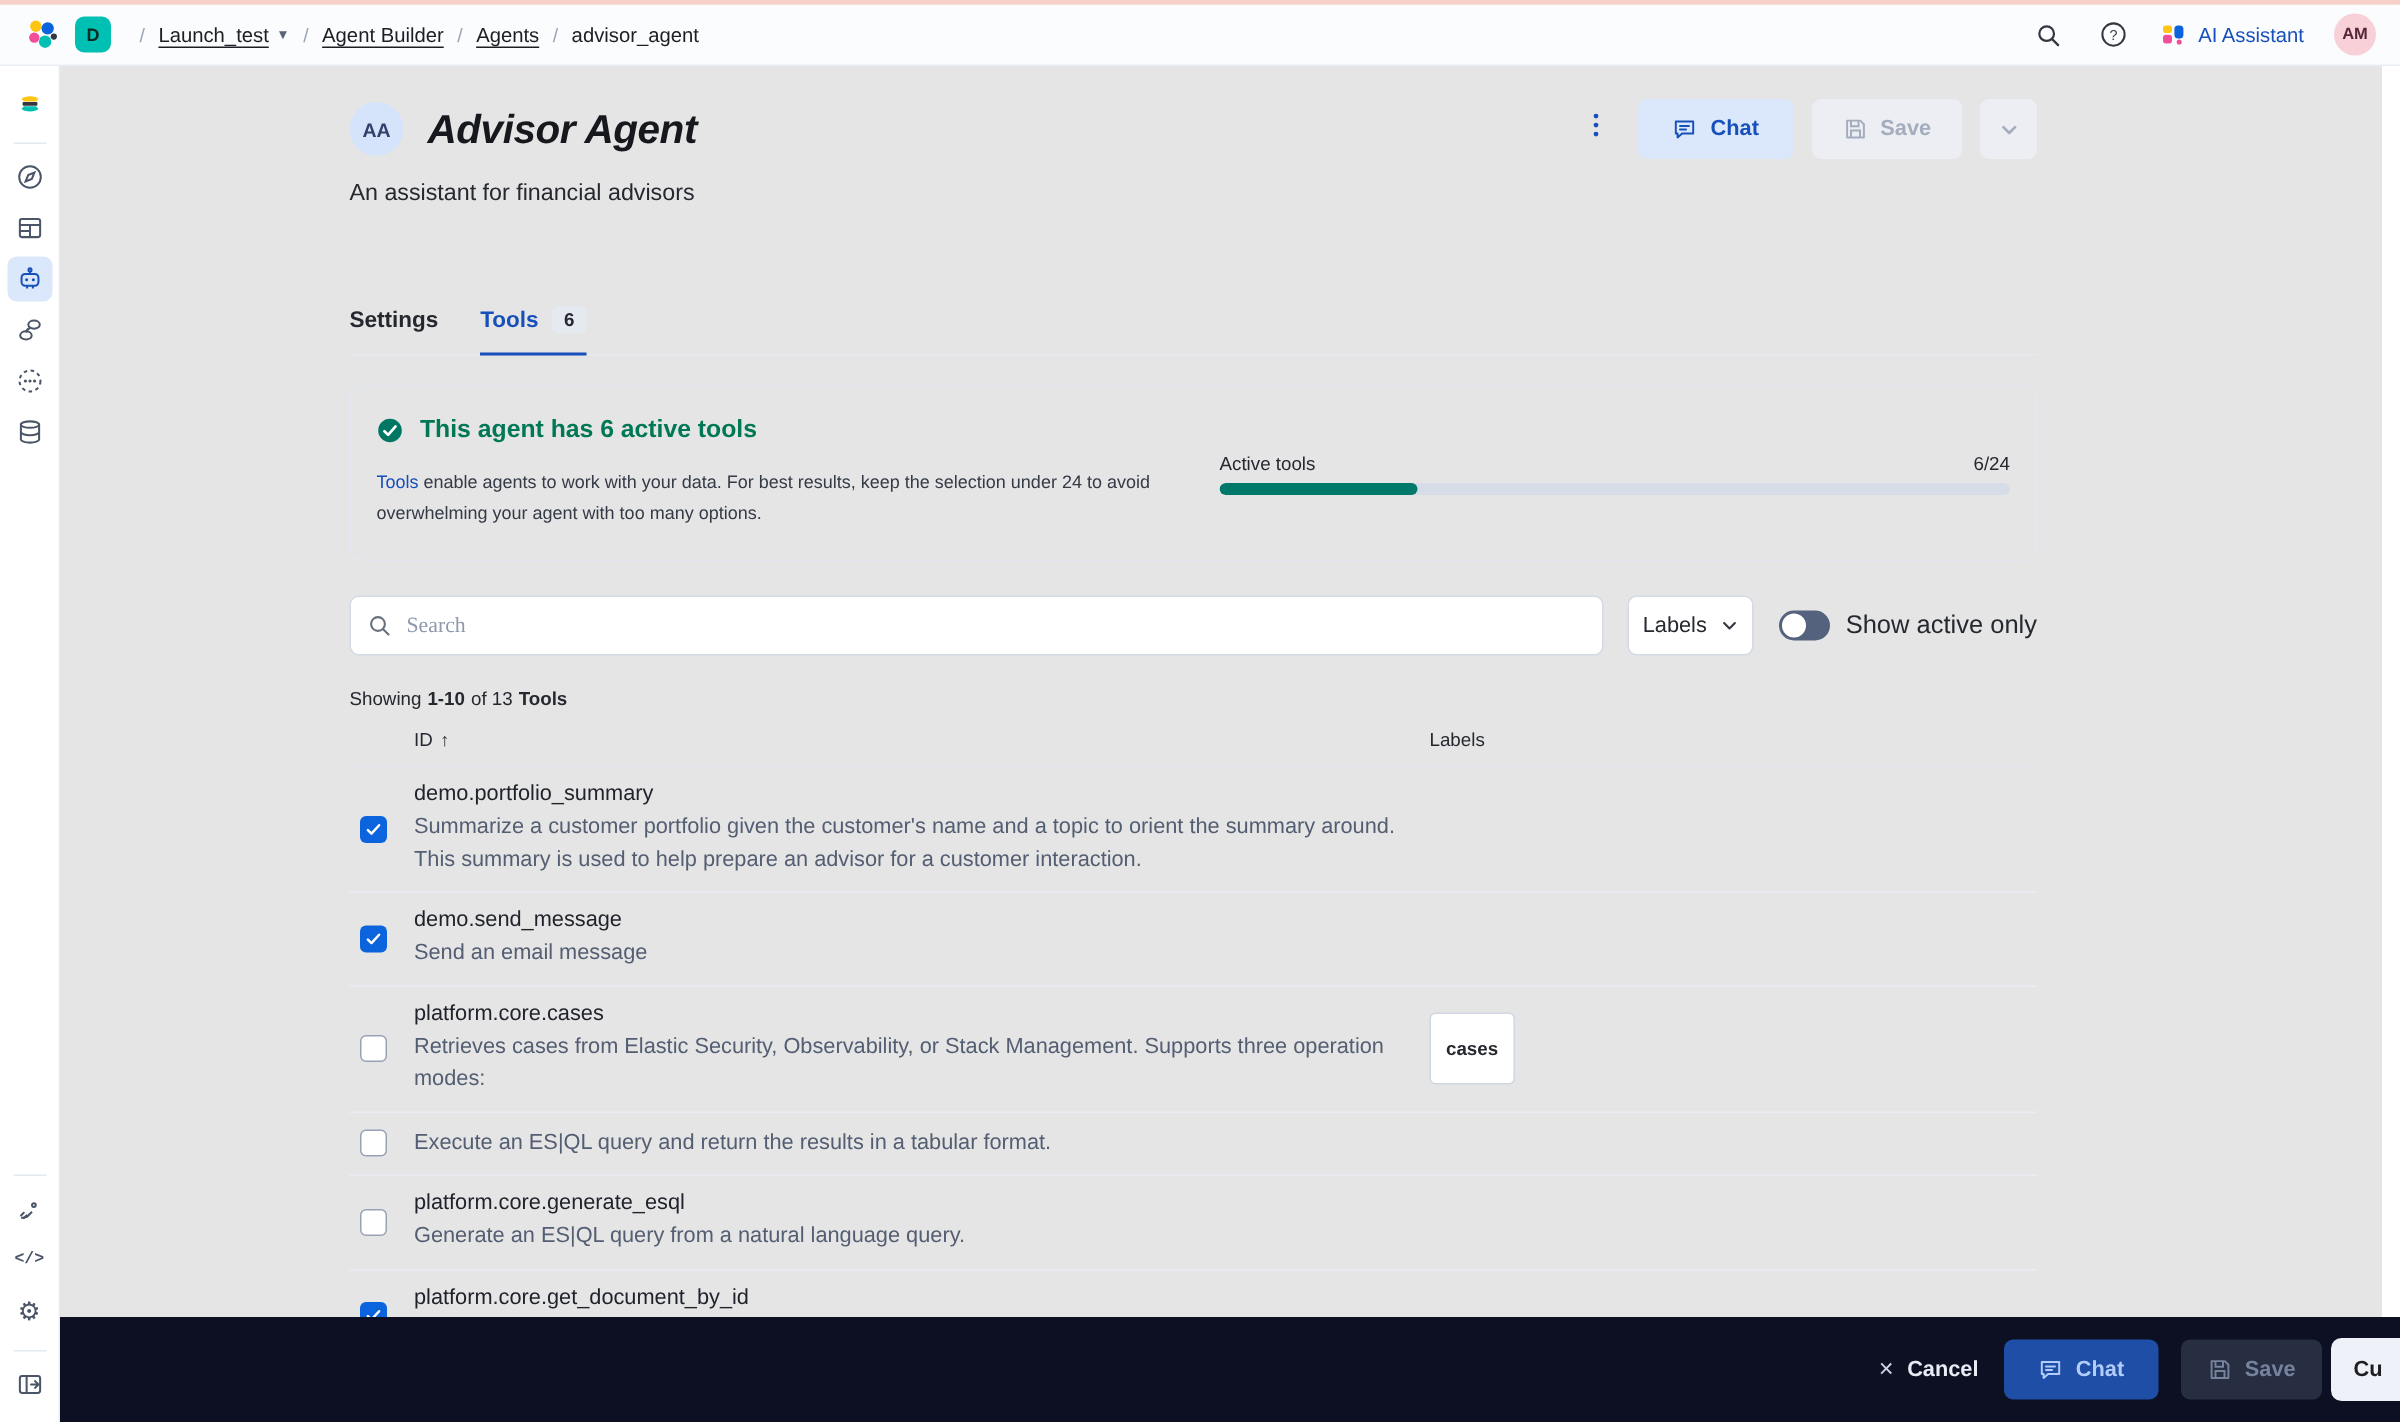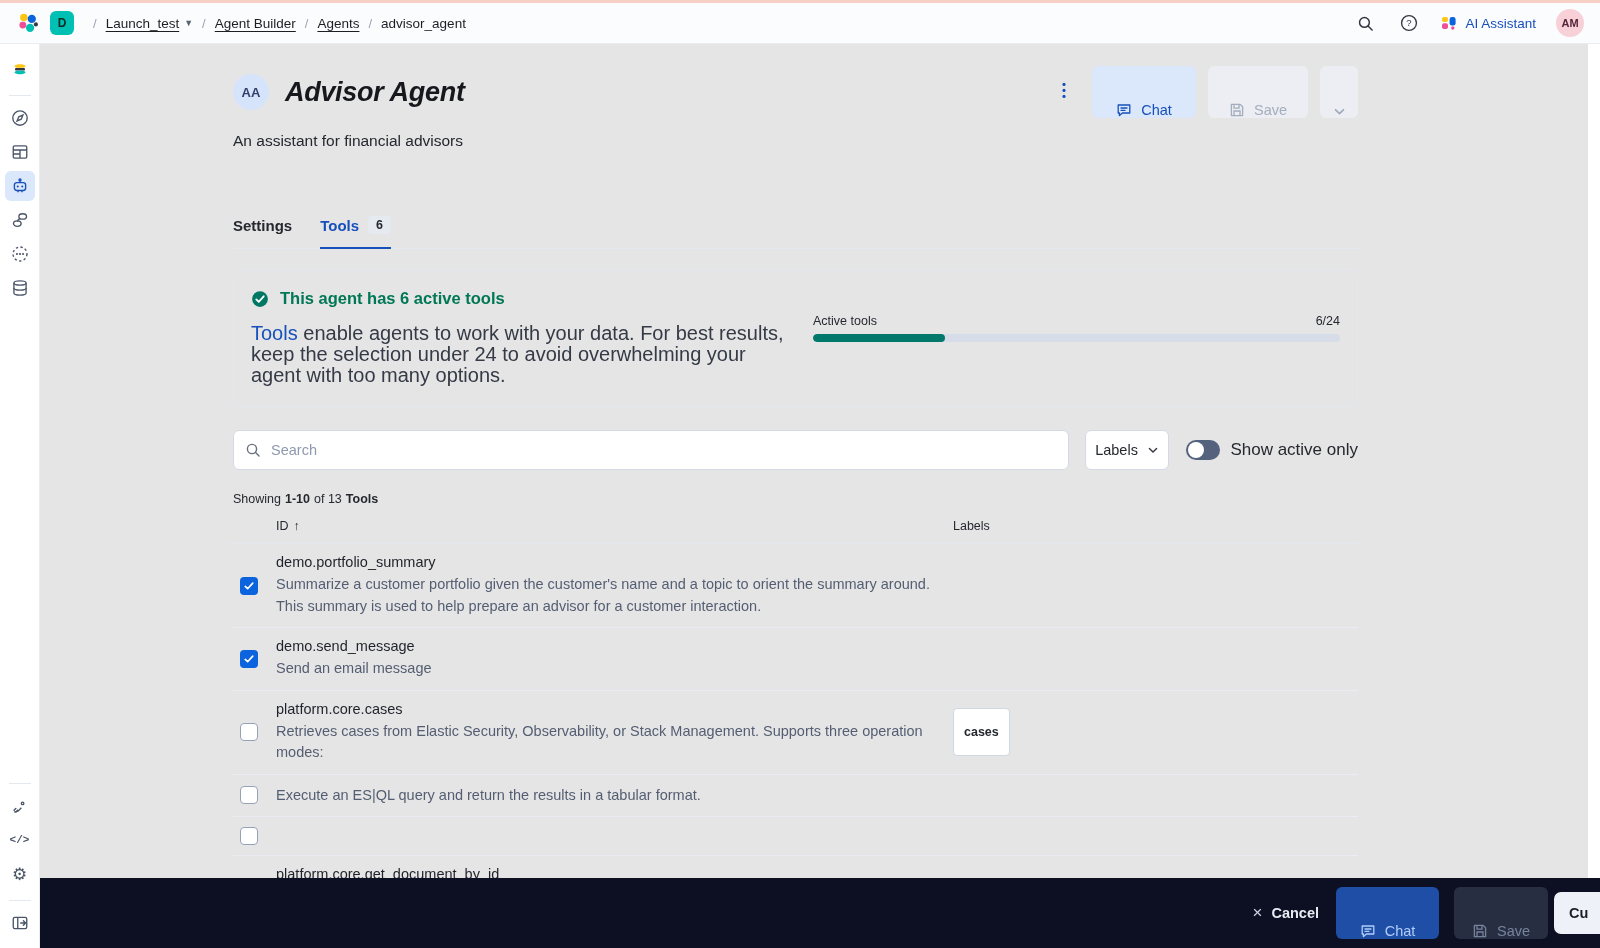--- a/index.html
+++ b/index.html
@@ -41,50 +41,50 @@
   
   .main { position:absolute; left:28px; top:44px; width:1560px; height:904px; background:#e5e5e5; overflow:hidden; }
   .content { width:1125px; margin-left:205px; position:relative; }
 
   .agent-header { display:flex; align-items:center; margin-top:22px; }
   .agent-avatar { width:36px; height:36px; border-radius:50%; background:#d6e4fb; color:#32406b;
     font-size:13px; font-weight:700; display:flex; align-items:center; justify-content:center; }
   .agent-title { font-size:27px; font-weight:700; letter-spacing:-0.3px; margin-left:16px; color:#16181d;font-style:italic; }
   .header-actions { margin-left:auto; display:flex; align-items:center; gap:12px; }
   .dots-btn { color:#1750ba; padding:4px 6px; cursor:pointer; margin-right:8px; }
-  .btn { height:52px; border-radius:6px; display:flex; align-items:flex-end; justify-content:center;
-    gap:9px; font-size:14.5px; font-weight:400; cursor:pointer; border:none; }
+  .btn { height:40px; border-radius:6px; display:flex; align-items:center; justify-content:center;
+    gap:9px; font-size:14.5px; font-weight:700; cursor:pointer; border:none; }
   .btn-chat { width:104px; background:#dbe7fb; color:#1750ba; }
   .btn-save-disabled { width:100px; background:#eceef3; color:#a4adbd; }
   .btn-caret { width:38px; background:#eceef3; color:#a4adbd; }
   .agent-desc { margin-top:14px; font-size:15.5px; color:#25282f; }
 
   
   .tabs { display:flex; gap:28px; margin-top:66px; }
   .tab { display:flex; align-items:center; gap:9px; font-size:15px; font-weight:600;
     padding-bottom:13px; cursor:pointer; color:#25282f; border-bottom:2.5px solid transparent; }
   .tab.active { color:#1750ba; border-bottom-color:#1750ba; }
   .tab-badge { background:#e5e9f0; border-radius:4px; padding:2px 8px; font-size:12.5px; font-weight:600; color:#25282f; }
   .tabs-rule { border-bottom:1px solid #e5e9f0; margin-top:-1px; }
 
   
   .callout { margin-top:20px; border:1px solid #e3e8f0; border-radius:7px; padding:19px 17px 20px; display:flex; }
   .callout-left { width:562px; }
   .callout-title-row { display:flex; align-items:center; gap:11px; }
   .callout-title { font-size:16.5px; font-weight:700; color:#007755; }
-  .callout-body { margin-top:15px; font-size:20px; line-height:21px; color:#343a46; width:548px; }
+  .callout-body { margin-top:15px; font-size:12px; line-height:21px; color:#343a46; width:548px; }
   .callout-body a { color:#1750ba; text-decoration:none; cursor:pointer; }
   .callout-right { flex:1; padding-top:25px; }
   .progress-meta { display:flex; justify-content:space-between; font-size:12.5px; color:#25282f; margin-bottom:6px; }
   .progress-track { height:8px; border-radius:4px; background:#d7dde8; overflow:hidden; }
   .progress-fill { height:100%; border-radius:4px; background:#00796b; }
 
   
   .filter-row { margin-top:23px; display:flex; align-items:center; }
-  .search-box { position:relative; width:868px; height:40px; }
+  .search-box { position:relative; width:868px; height:40px;font-family:Liberation Serif, serif; }
   .search-box input { width:100%; height:100%; border:1px solid #d3dae6; border-radius:6px;
     padding:0 12px 0 37px; font-size:14.5px; font-family:inherit; color:#1c1e23; outline:none; background:#fff; }
   .search-box input::placeholder { color:#8e99ad; }
   .search-glyph { position:absolute; left:12px; top:12px; color:#69707d; }
   .labels-btn { margin-left:16px; height:40px; width:88px; border:1px solid #d3dae6; border-radius:6px;
     background:#fff; display:flex; align-items:center; justify-content:center; gap:9px;
     font-size:14.5px; font-weight:500; color:#25282f; cursor:pointer; }
   .toggle-wrap { margin-left:17px; display:flex; align-items:center; gap:10px; cursor:pointer; }
   .toggle { width:34px; height:20px; border-radius:10px; background:#54627e; position:relative; }
   .toggle-knob { position:absolute; left:2px; top:2px; width:16px; height:16px; border-radius:50%; background:#fff; }
@@ -416,20 +416,24 @@
     <span class="row-main">
       <div class="row-desc">Execute an ES|QL query and return the results in a tabular format.</div>
     </span>
     <span class="row-labels"></span>
   </div>
 
   <div class="row">
     <span class="row-check">
       <span class="cb unchecked"></span>
     </span>
+    <span class="row-main">
+      <div class="row-id">platform.core.generate_esql</div>
+      <div class="row-desc">Generate an ES|QL query from a natural language query.</div>
+    </span>
     <span class="row-labels"></span>
   </div>
 
   <div class="row">
     <span class="row-check">
       <span class="cb checked">
               <svg viewBox="0 0 16 16" width="12" height="12">
                 <path d="M3 8.6l3.2 3L13 4.2" stroke="#fff" stroke-width="2.2" fill="none" stroke-linecap="round" stroke-linejoin="round"></path>
               </svg>
             </span>

